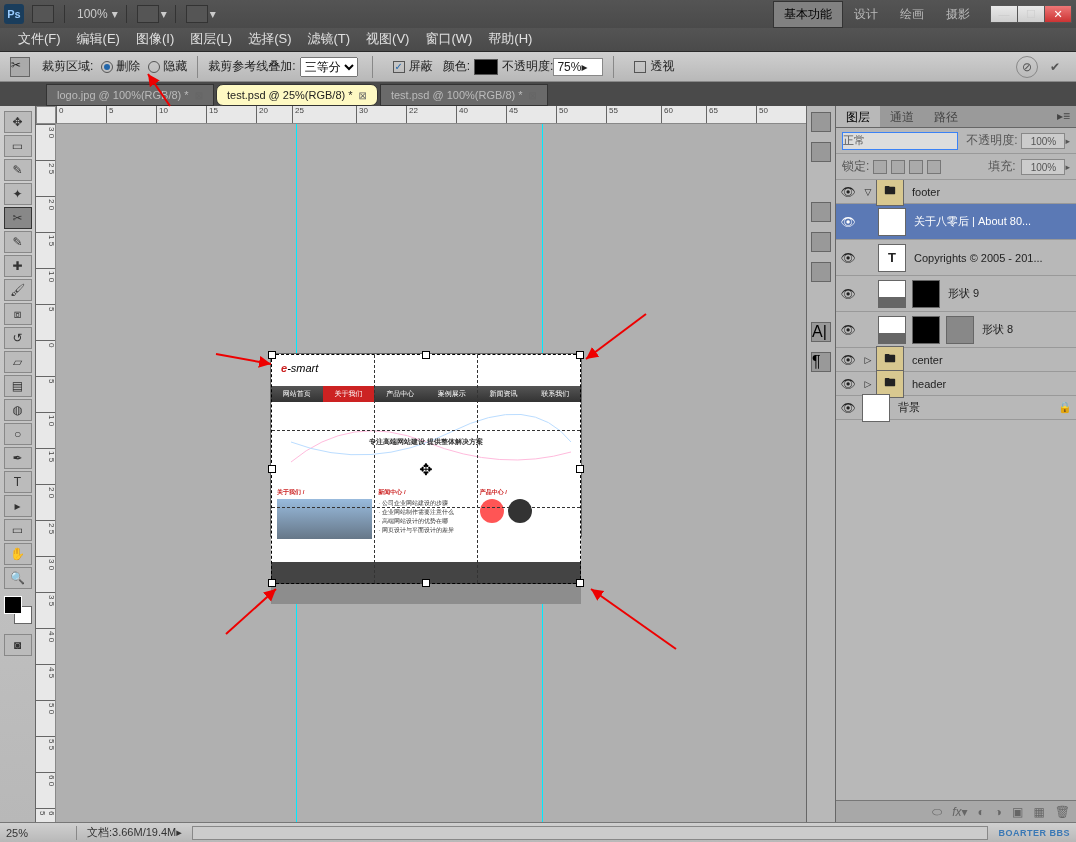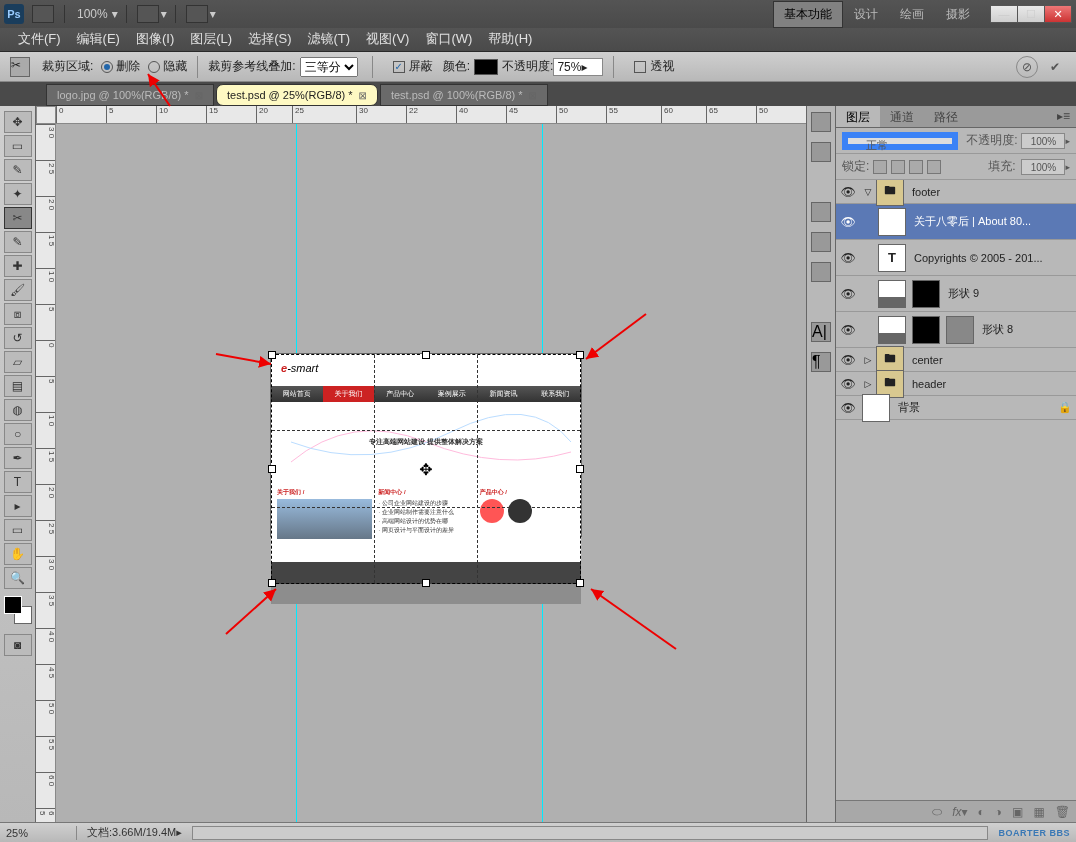--- a/index.html
+++ b/index.html
@@ -87,21 +87,21 @@
 .mini-palette { width: 30px; background: #b8b8b8; border-left: 1px solid #666; border-right: 1px solid #666; display: flex; flex-direction: column; padding: 6px 0; gap: 10px; }
 .mini-palette .mp-icon { width: 20px; height: 20px; margin: 0 auto; background: #999; border: 1px solid #666; }
 
 
 .panels { width: 240px; background: #b8b8b8; display: flex; flex-direction: column; }
 .panel-tabs { height: 22px; background: #9a9a9a; display: flex; font-size: 12px; color: #444; border-bottom: 1px solid #666; }
 .panel-tabs .pt { padding: 3px 10px; }
 .panel-tabs .pt.active { background: #b8b8b8; color: #000; }
 .panel-row { height: 26px; display: flex; align-items: center; padding: 0 6px; font-size: 12px; color: #555; border-bottom: 1px solid #999; }
 .panel-row .pr-label { margin-right: 4px; }
-.panel-row .pr-sel { flex: 1; height: 18px; background: #ddd; border: 6px solid #3b82f6; padding: 0 18px; font-size: 11px; font-family: Liberation Mono, monospace; }
+.panel-row .pr-sel { flex: 1; height: 18px; background: #ddd; border: 1px solid #3b82f6; padding: 0 0; font-size: 11px; font-family: Liberation Mono, monospace; }
 .panel-row .pr-field { width: 44px; height: 16px; background: #ccc; border: 1px solid #888; font-size: 10px; text-align: center; line-height: 16px; }
 .panel-row .lock-icons { display: flex; gap: 4px; margin-right: auto; }
 .panel-row .lock-icons .li { width: 14px; height: 14px; background: #aaa; border: 1px solid #777; }
 
 .layers { flex: 1; overflow: auto; }
 .layer { height: 36px; display: flex; align-items: center; padding: 0 4px; font-size: 12px; color: #222; border-bottom: 1px solid #999; }
 .layer.group { height: 24px; }
 .layer.selected { background: #5b79b5; color: #fff; }
 .layer .eye { width: 16px; height: 16px; margin-right: 6px; display: flex; align-items: center; justify-content: center; font-size: 12px; }
 .layer .tw { width: 12px; text-align: center; font-size: 9px; margin-right: 2px; }

